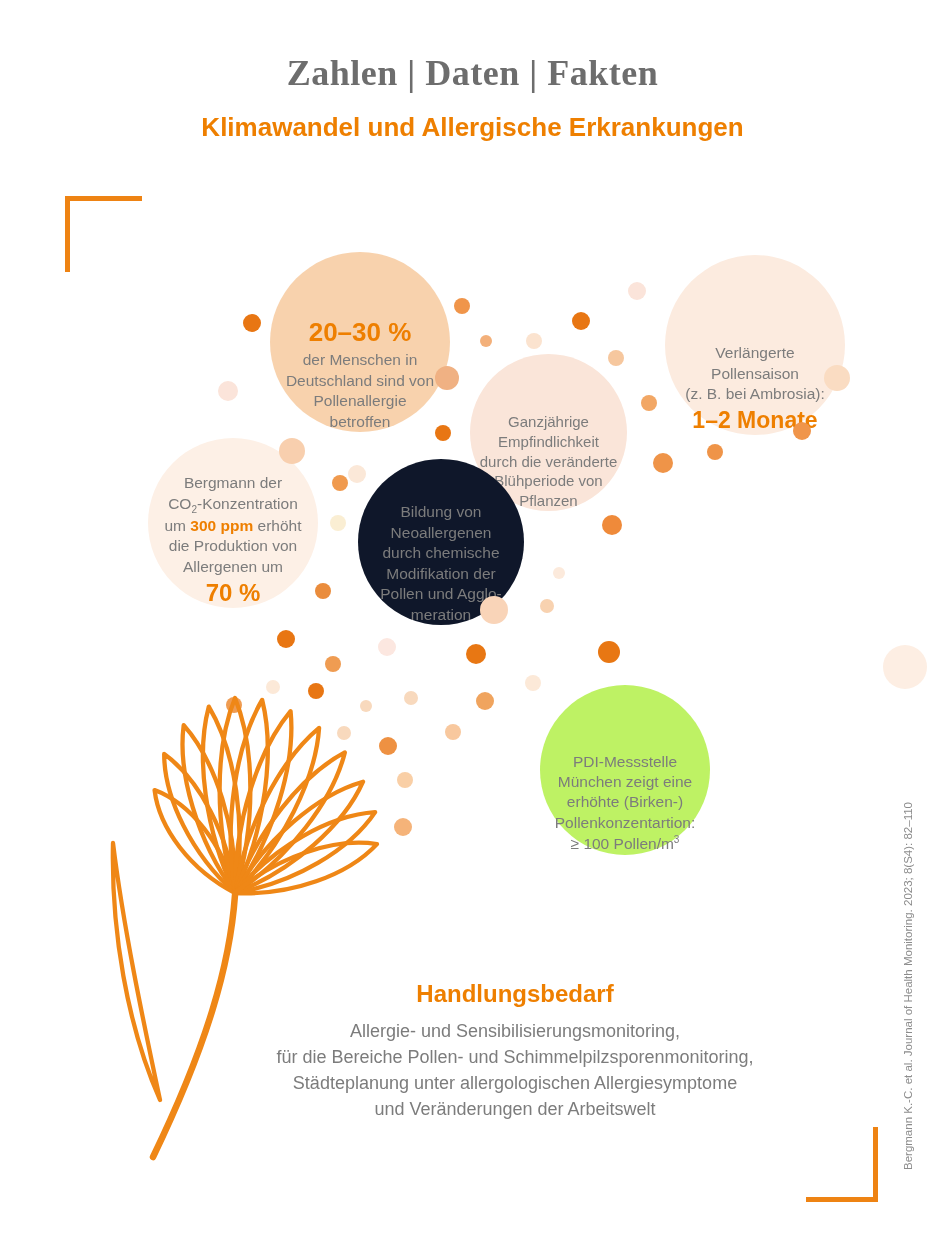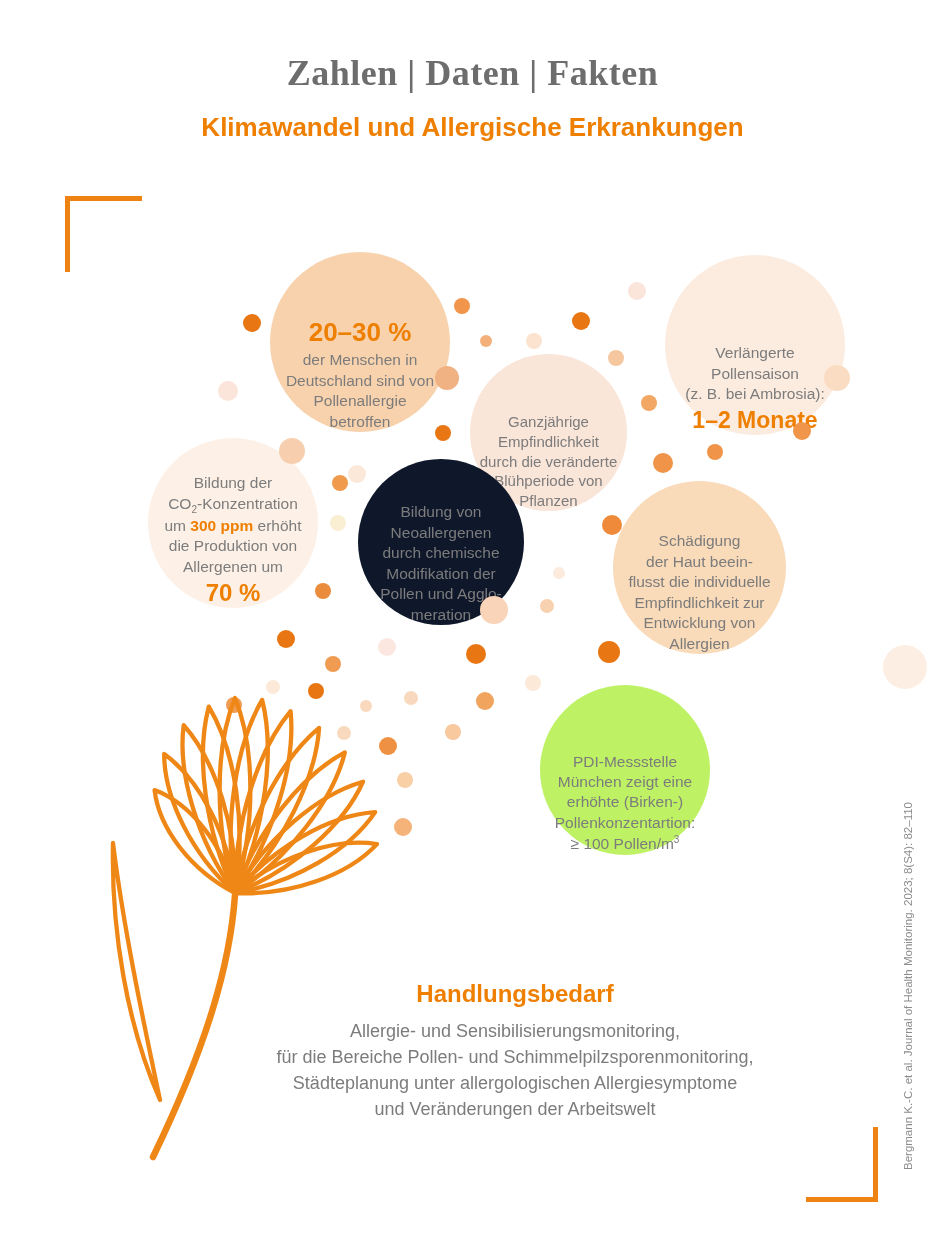--- a/index.html
+++ b/index.html
@@ -82,50 +82,40 @@
       <span class="line">Ganzjährige</span>
       <span class="line">Empfindlichkeit</span>
       <span class="line">durch die veränderte</span>
       <span class="line">Blühperiode von</span>
       <span class="line">Pflanzen</span>
     </div>
   </div>
 
   <div class="bubble b4">
     <div class="inner">
-      <span class="line">Bildung der</span>
+      <span class="line">Bergmann der</span>
       <span class="line"><span>CO</span><sub>2</sub><span>-Konzentration</span></span>
       <span class="line"><span>um </span><span class="hl-inline">300 ppm</span><span> erhöht</span></span>
       <span class="line">die Produktion von</span>
       <span class="line">Allergenen um</span>
       <span class="hl-val">70 %</span>
     </div>
   </div>
 
   <div class="bubble b5">
     <div class="inner">
       <span class="line">Bildung von</span>
       <span class="line">Neoallergenen</span>
       <span class="line">durch chemische</span>
       <span class="line">Modifikation der</span>
       <span class="line">Pollen und Agglo-</span>
       <span class="line">meration</span>
     </div>
   </div>
 
-  <div class="bubble b6">
-    <div class="inner">
-      <span class="line">Schädigung</span>
-      <span class="line">der Haut beein-</span>
-      <span class="line">flusst die individuelle</span>
-      <span class="line">Empfindlichkeit zur</span>
-      <span class="line">Entwicklung von</span>
-      <span class="line">Allergien</span>
-    </div>
-  </div>
 
   <div class="bubble b7">
     <div class="inner">
       <span class="line">PDI-Messstelle</span>
       <span class="line">München zeigt eine</span>
       <span class="line">erhöhte (Birken-)</span>
       <span class="line">Pollenkonzentartion:</span>
       <span class="line"><span>≥ 100 Pollen/m</span><sup>3</sup></span>
     </div>
   </div>

